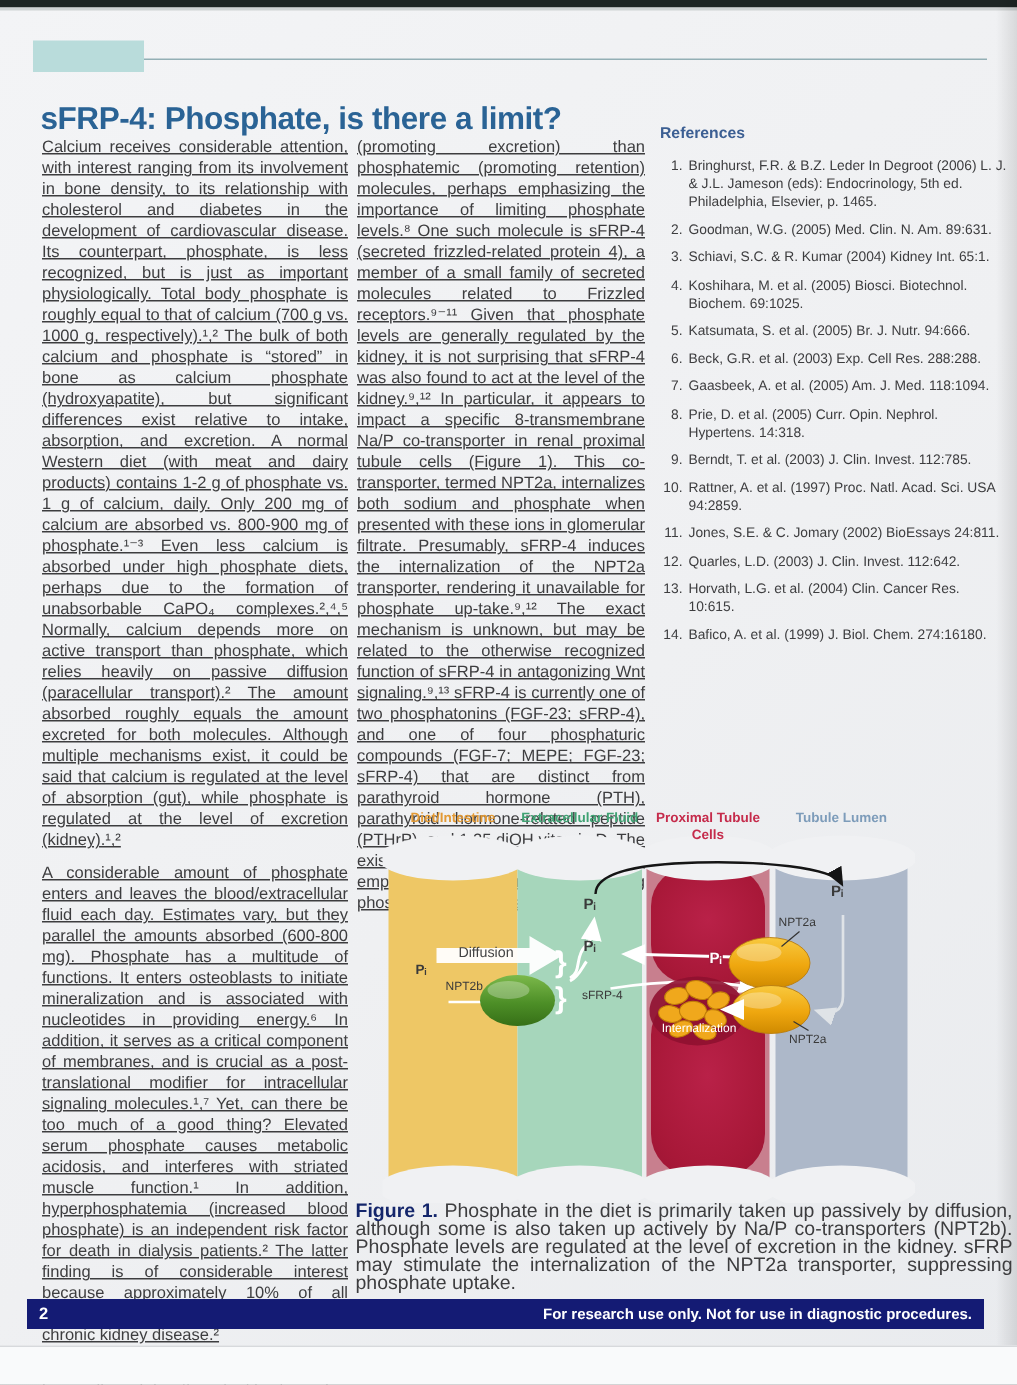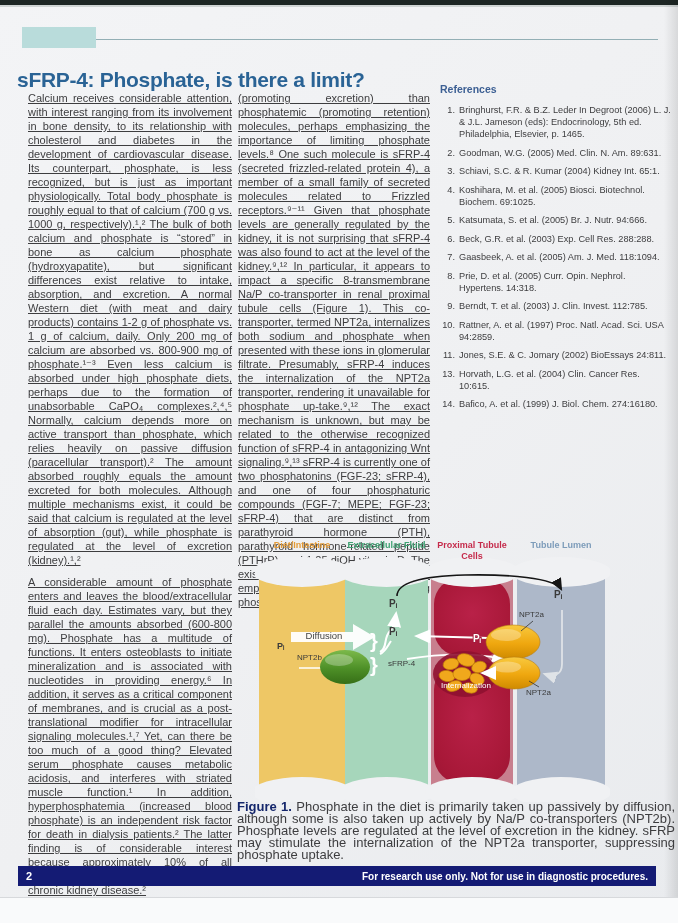--- a/index.html
+++ b/index.html
@@ -8,21 +8,21 @@
     font-family:"Liberation Sans","DejaVu Sans",sans-serif;color:#3d3d3f;}
   .scan-top{position:absolute;left:0;top:0;width:678px;height:5px;background:#1d2624;}
   .scan-top2{position:absolute;left:0;top:5px;width:678px;height:2px;background:#cfd4d4;}
   .scan-bottom{position:absolute;left:0;top:897px;width:678px;height:26px;
     background:#f9fafb;border-top:1px solid #d7d9dc;}
   .edge-shade{position:absolute;right:0;top:0;width:14px;height:923px;
     background:linear-gradient(to right,rgba(0,0,0,0) 0%,rgba(0,0,0,0.10) 100%);}
 
   .accent-rect{position:absolute;left:22px;top:27px;width:74px;height:21px;background:#b9dcdb;}
   .header-rule{position:absolute;left:22px;top:39px;width:636px;height:0;border-top:1px solid #93afb5;}
-  .title{position:absolute;left:17px;top:54px;width:520px;font-size:21px;font-weight:bold;
+  .title{position:absolute;left:27px;top:54px;width:520px;font-size:21px;font-weight:bold;
     color:#2a6395;letter-spacing:-0.3px;}
 
   .col{position:absolute;text-align:justify;font-size:11px;line-height:14px;color:#3d3d3f;}
   .col p{margin:0 0 8px 0;text-decoration:underline;}
   .col1{left:28px;top:91px;width:204px;}
   .col2{left:238px;top:91px;width:192px;}
 
   .refs{position:absolute;left:440px;top:83px;width:232px;}
   .refs-heading{font-size:10.5px;font-weight:bold;color:#3c5f93;margin:0 0 9px 0;}
   .refs ol{list-style:none;margin:0;padding:0;}
@@ -121,20 +121,24 @@
           <span class="num">9.</span>
           <span class="txt">Berndt, T. et al. (2003) J. Clin. Invest. 112:785.</span>
         </li>
       <li>
           <span class="num">10.</span>
           <span class="txt">Rattner, A. et al. (1997) Proc. Natl. Acad. Sci. USA 94:2859.</span>
         </li>
       <li>
           <span class="num">11.</span>
           <span class="txt">Jones, S.E. &amp; C. Jomary (2002) BioEssays 24:811.</span>
+        </li>
+      <li>
+          <span class="num">12.</span>
+          <span class="txt">Quarles, L.D. (2003) J. Clin. Invest. 112:642.</span>
         </li>
       <li>
           <span class="num">13.</span>
           <span class="txt">Horvath, L.G. et al. (2004) Clin. Cancer Res. 10:615.</span>
         </li>
       <li>
           <span class="num">14.</span>
           <span class="txt">Bafico, A. et al. (1999) J. Biol. Chem. 274:16180.</span>
         </li>
     </ol>

